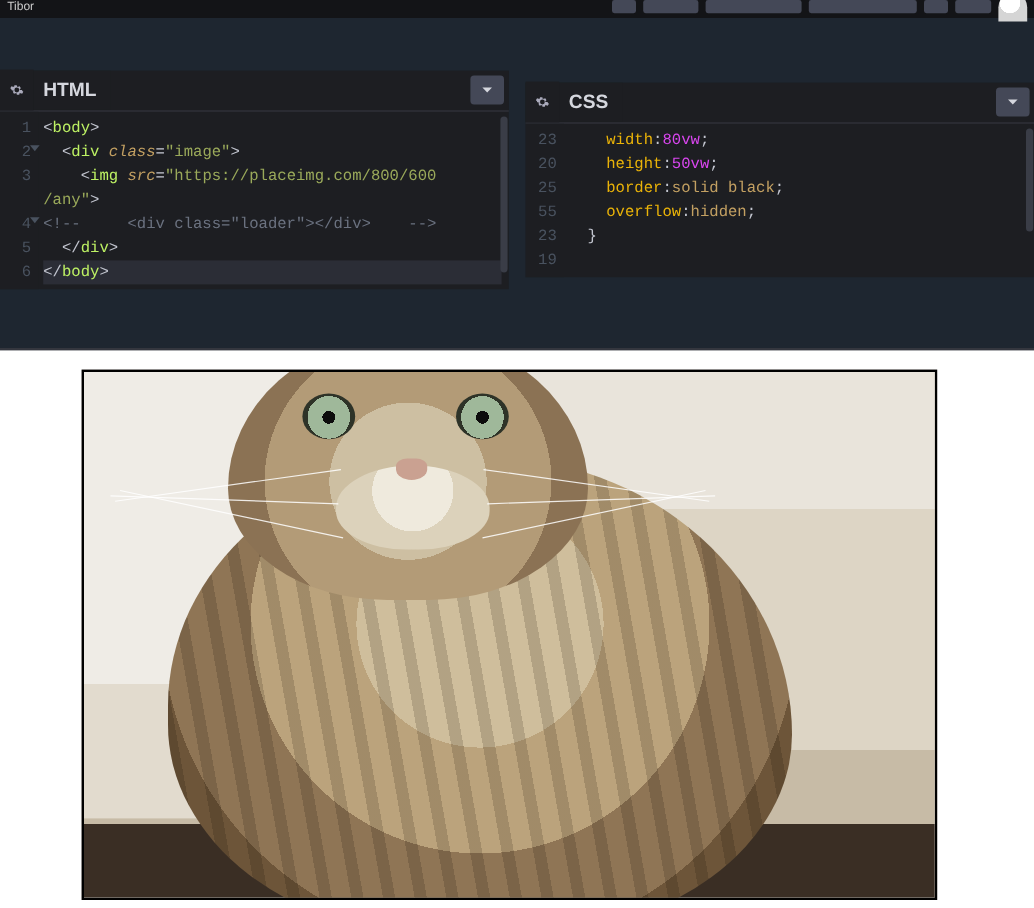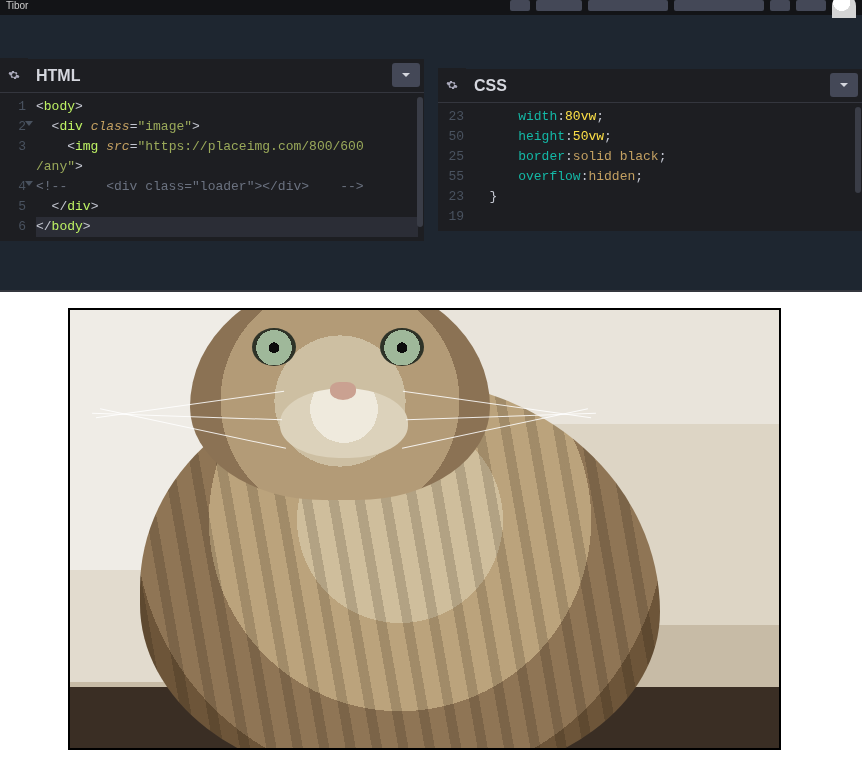--- a/index.html
+++ b/index.html
@@ -83,23 +83,23 @@
     flex:1; padding:4px 6px 4px 4px; overflow:hidden;
     color:#c3c6d0; white-space:pre;
   }
   .code .line{height:20px;display:block;}
   .hl-line{background:#2b2d36;}
   .t-tag{color:#bef264;}
   .t-attr{color:#c3a062;font-style:italic;}
   .t-str{color:#9aa95a;}
   .t-punc{color:#c3c6d0;}
   .t-cmt{color:#6b7280;}
-  .t-prop{color:#14b8a6;margin-left:13px;}
+  .t-prop{color:#eab308;}
   .t-val{color:#c3a062;}
-  .t-num{color:#fde047;}
+  .t-num{color:#d946ef;}
   .scrollbar{
     position:absolute; right:1px; top:4px; width:6px; height:130px;
     background:#3a3d47; border-radius:3px;
   }
   .scrollbar.short{height:86px;}
   
   .preview{
     height:483px; background:#fff; border-top:2px solid #34363e;
     display:flex; align-items:flex-start; justify-content:flex-start;
     padding:16px 0 0 68px;
@@ -207,21 +207,21 @@
       </div>
       <div class="chev">
         <svg viewBox="0 0 10 10">
             <path d="M1 3l4 4 4-4z"></path>
           </svg>
       </div>
     </div>
     <div class="code-wrap">
       <div class="gutter" id="gutter-css">
           <div>23</div>
-          <div>50</div>
+          <div>20</div>
           <div>25</div>
           <div>55</div>
           <div>23</div>
           <div>19</div>
         </div>
       <div class="code" id="code-css"><span class="line"><span>    </span><span class="t-prop">width</span><span class="t-punc">:</span><span class="t-num">80vw</span><span class="t-punc">;</span></span><span class="line"><span>    </span><span class="t-prop">height</span><span class="t-punc">:</span><span class="t-num">50vw</span><span class="t-punc">;</span></span><span class="line"><span>    </span><span class="t-prop">border</span><span class="t-punc">:</span><span class="t-val">solid black</span><span class="t-punc">;</span></span><span class="line"><span>    </span><span class="t-prop">overflow</span><span class="t-punc">:</span><span class="t-val">hidden</span><span class="t-punc">;</span></span><span class="line"><span class="t-punc">  }</span></span><span class="line"></span></div>
       <div class="scrollbar short"></div>
     </div>
   </div>
 

